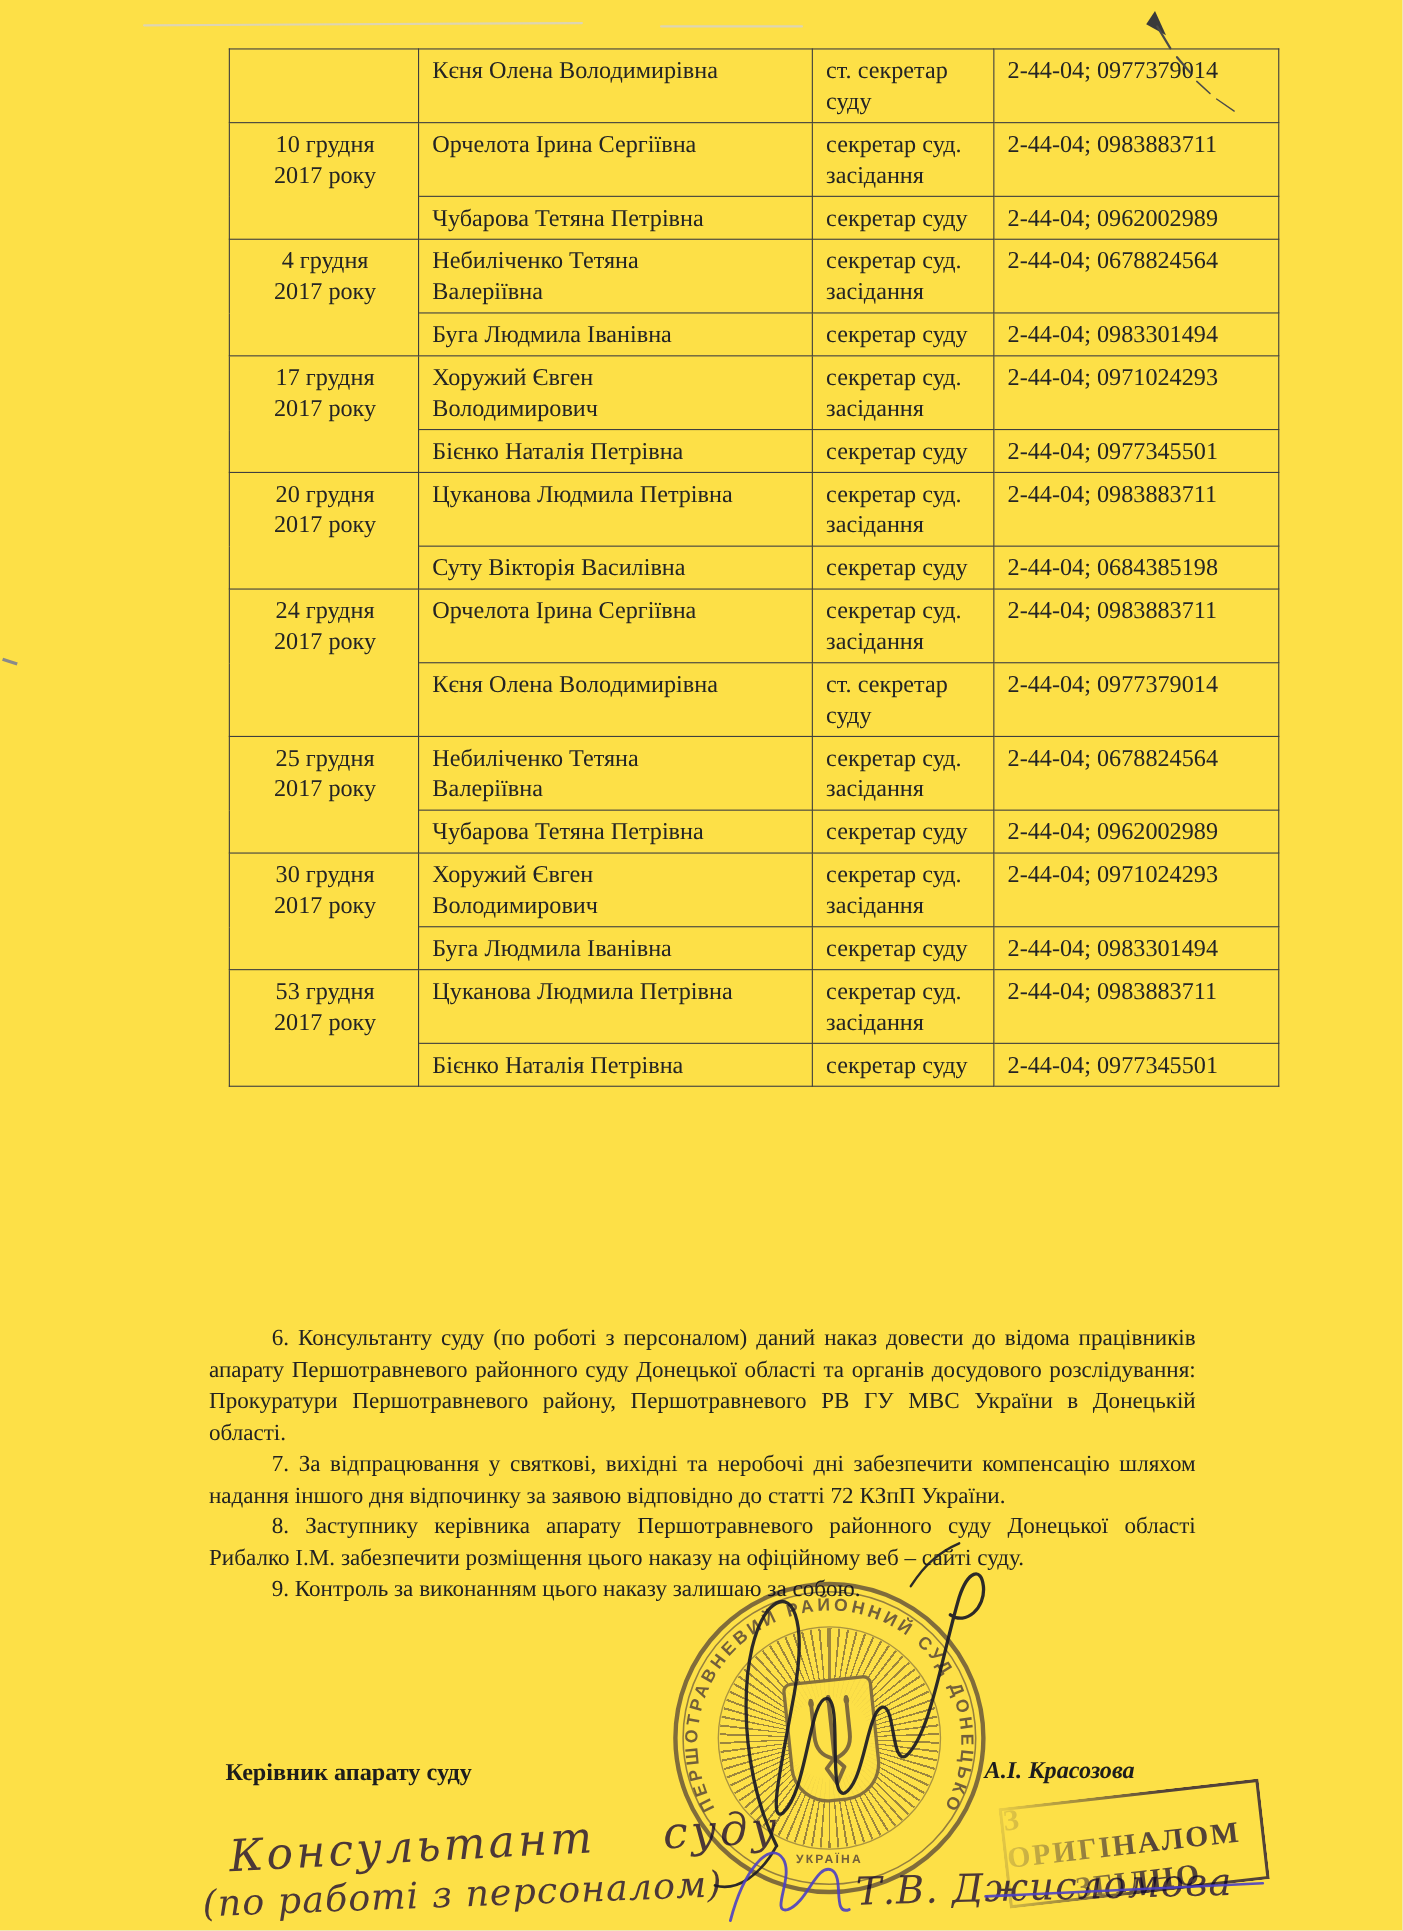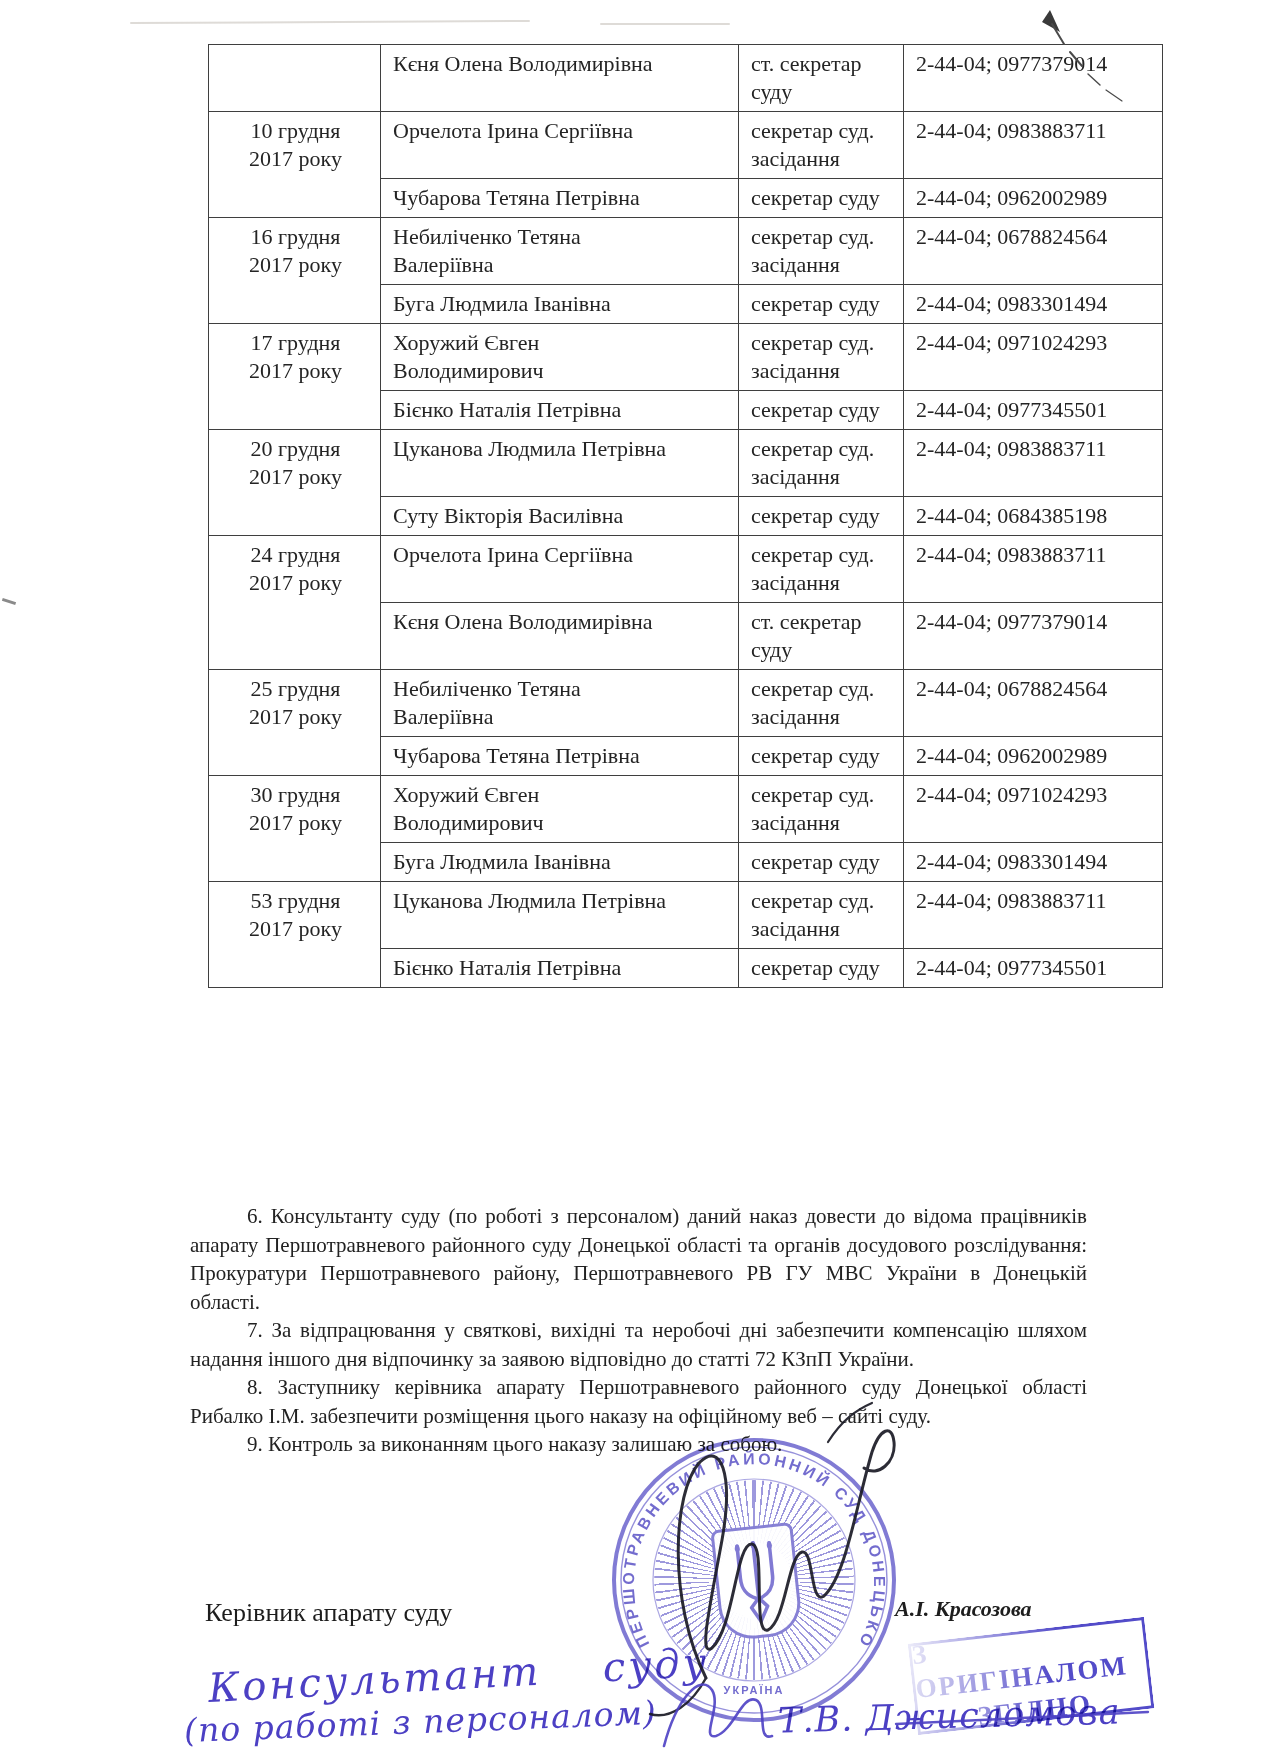--- a/index.html
+++ b/index.html
@@ -1,20 +1,20 @@
 <!DOCTYPE html>
 <html lang="uk"><head>
 <meta charset="utf-8">
 <style>
   html,body{margin:0;padding:0;background:#e8e8e6;}
   .page{
     position:relative;
     width:1275px;height:1755px;
     margin:0 auto;
-    background:#ffffff;
+    background:#fde047;
     overflow:hidden;
     font-family:"Liberation Serif", serif;
     color:#1f1f1f;
   }
   
   .streak{position:absolute;background:#d6d2cd;height:2px;border-radius:2px;opacity:.8;}
   .edge-dash{position:absolute;background:#8a8a8a;}
 
   
   .sched-table-wrap{position:absolute;left:208px;top:44px;width:954px;}
@@ -35,21 +35,21 @@
   
   .order-text{position:absolute;left:190px;top:1202px;width:897px;}
   .order-text p{
     margin:0;
     font-size:21px;line-height:28.5px;
     text-align:justify;text-indent:57px;
     color:#222;
   }
 
   
-  .sig-left{position:absolute;left:205px;top:1598px;font-size:26px;font-weight:normal;color:#1d1d1d;}
+  .sig-left{position:absolute;left:205px;top:1598px;font-size:22px;font-weight:bold;color:#1d1d1d;}
   .sig-right{position:absolute;left:895px;top:1596px;font-size:22px;font-weight:bold;color:#1d1d1d;font-style:italic;}
 
   
   .round-stamp{
     position:absolute;left:606px;top:1432px;width:296px;height:296px;
     opacity:.85;mix-blend-mode:multiply;
   }
   .stamp-rays{
     position:absolute;left:48px;top:48px;width:200px;height:200px;border-radius:50%;
     background:repeating-conic-gradient(rgba(90,82,198,.7) 0deg 1.1deg, transparent 1.1deg 4.6deg);
@@ -123,21 +123,21 @@
             <td class="pos-cell"><span>секретар суд. засідання</span></td>
             <td class="phone-cell"><span>2-44-04; 0983883711</span></td>
           </tr>
           <tr>
             <td class="name-cell"><span class="name-inner">Чубарова Тетяна Петрівна</span></td>
             <td class="pos-cell"><span>секретар суду</span></td>
             <td class="phone-cell"><span>2-44-04; 0962002989</span></td>
           </tr>
           <tr>
             <td class="date-cell" rowspan="2">
-              <div class="dline">16 грудня</div>
+              <div class="dline">4 грудня</div>
               <div class="dline">2017 року</div>
             </td>
             <td class="name-cell"><span class="name-inner">Небиліченко Тетяна Валеріївна</span></td>
             <td class="pos-cell"><span>секретар суд. засідання</span></td>
             <td class="phone-cell"><span>2-44-04; 0678824564</span></td>
           </tr>
           <tr>
             <td class="name-cell"><span class="name-inner">Буга Людмила Іванівна</span></td>
             <td class="pos-cell"><span>секретар суду</span></td>
             <td class="phone-cell"><span>2-44-04; 0983301494</span></td>

